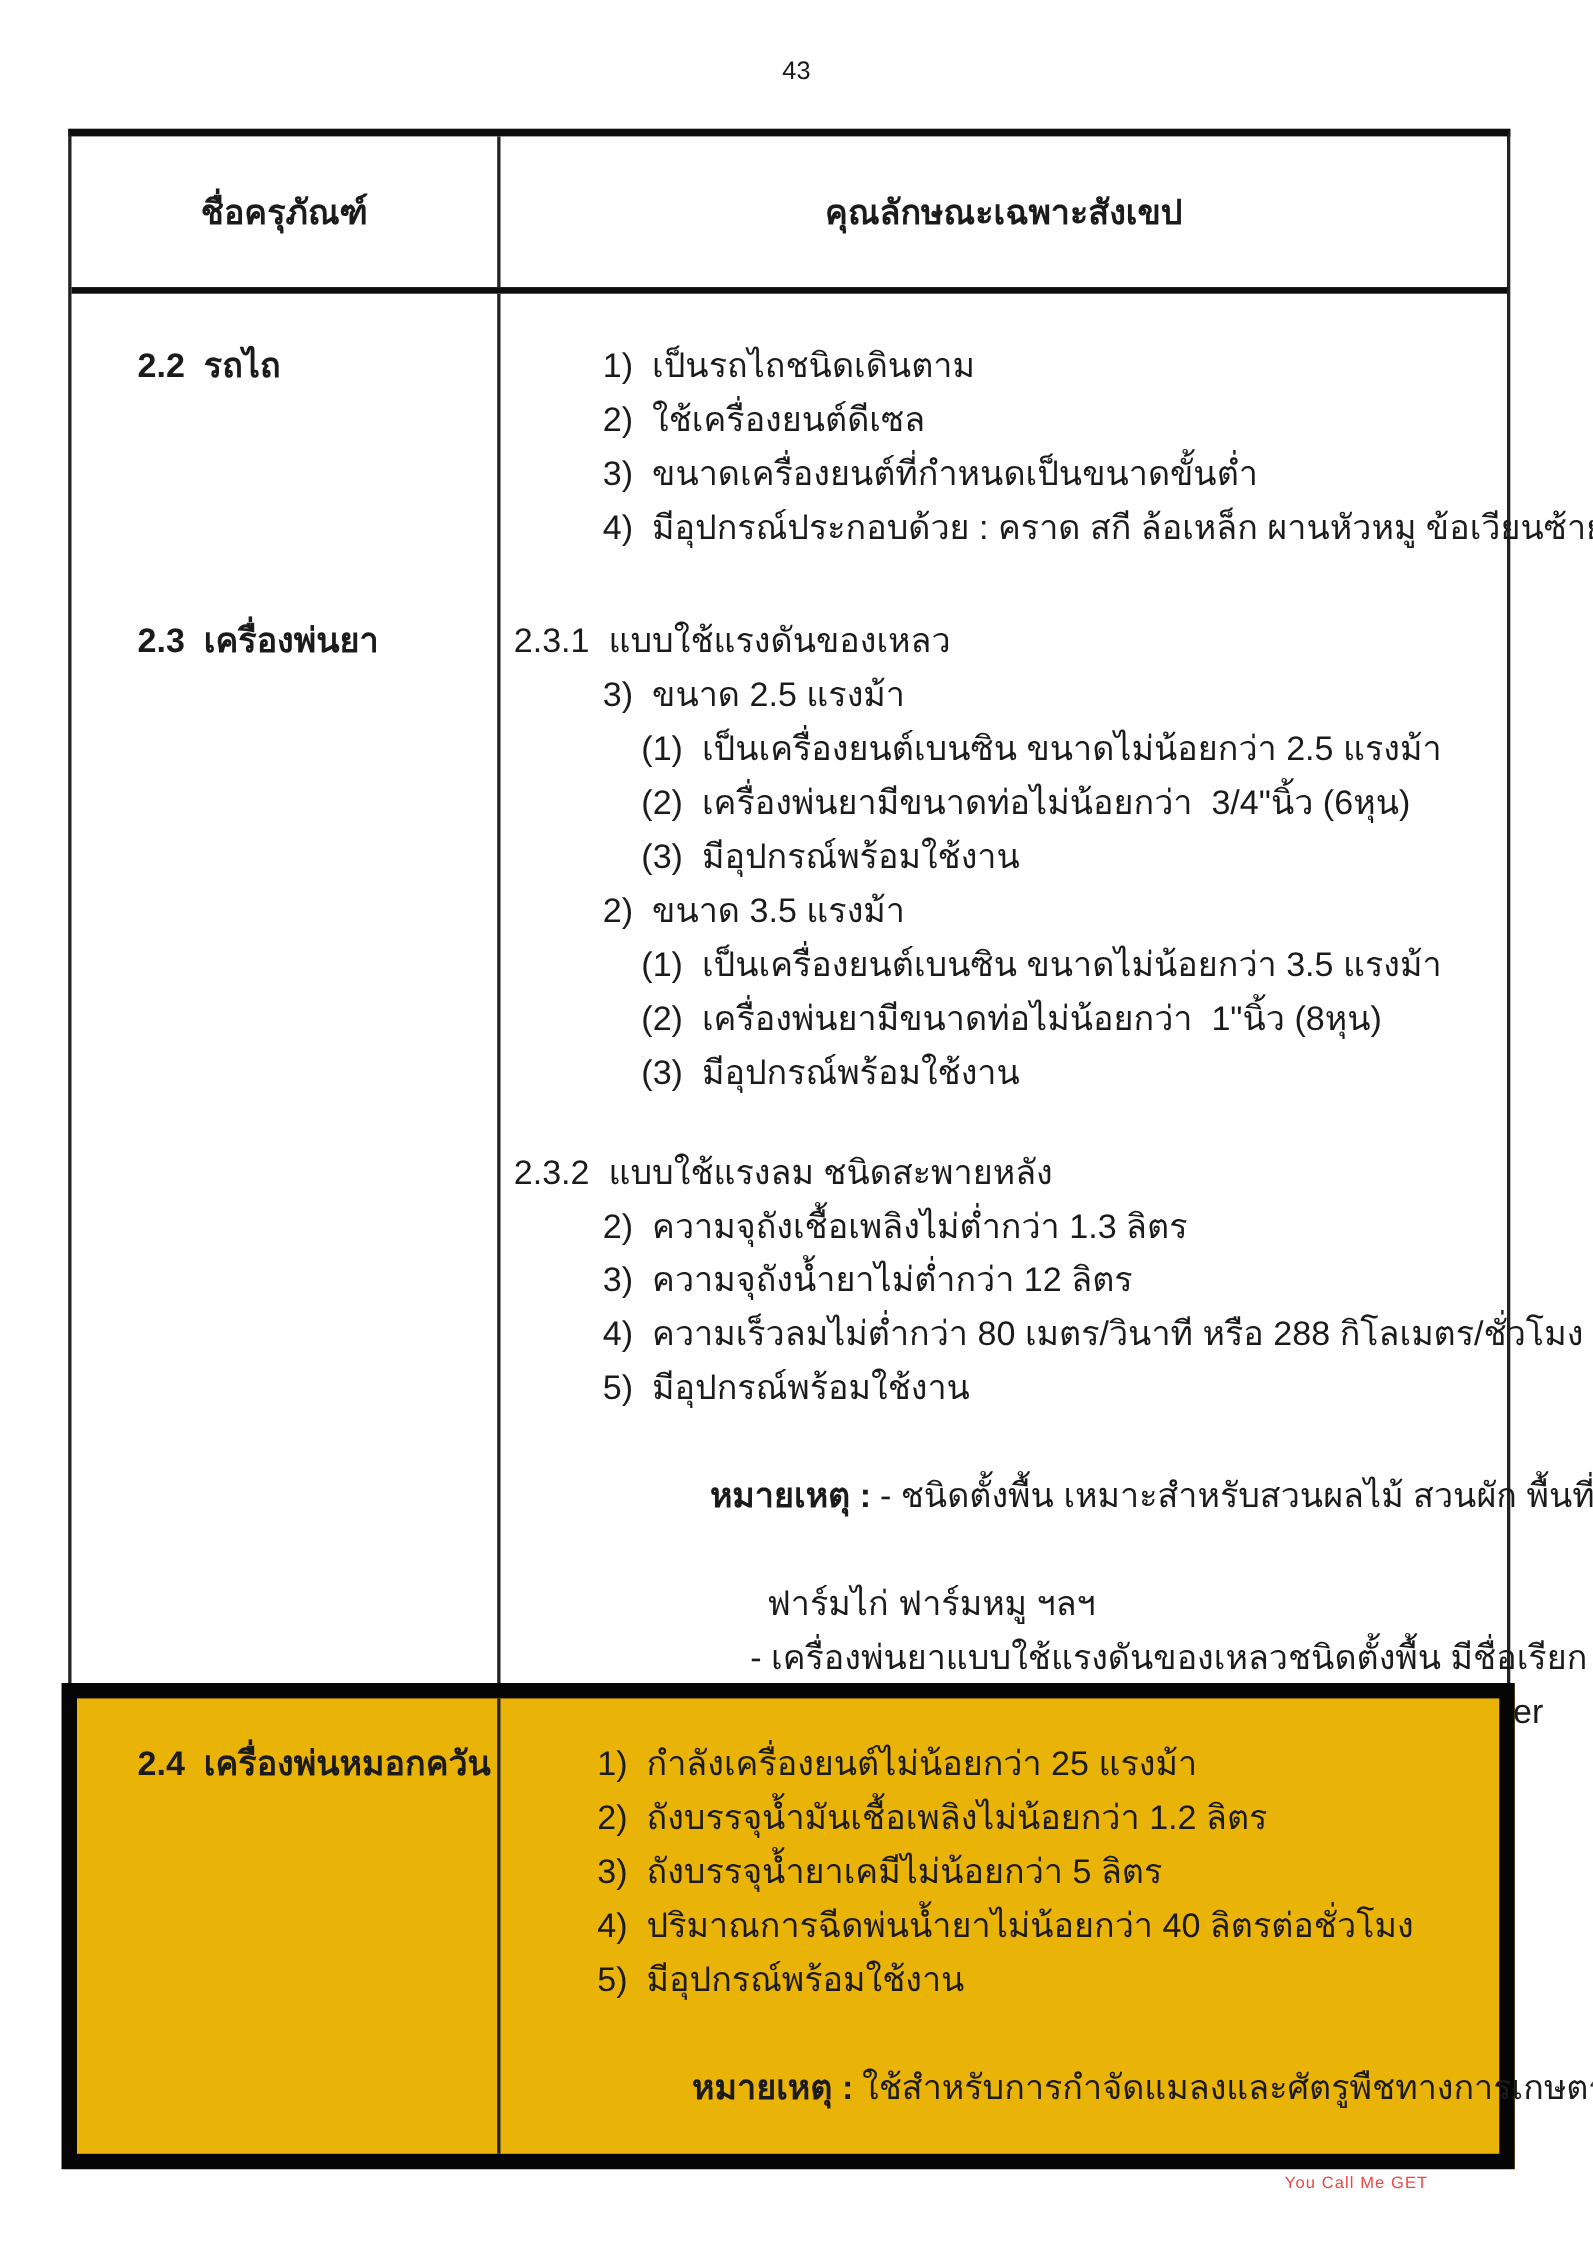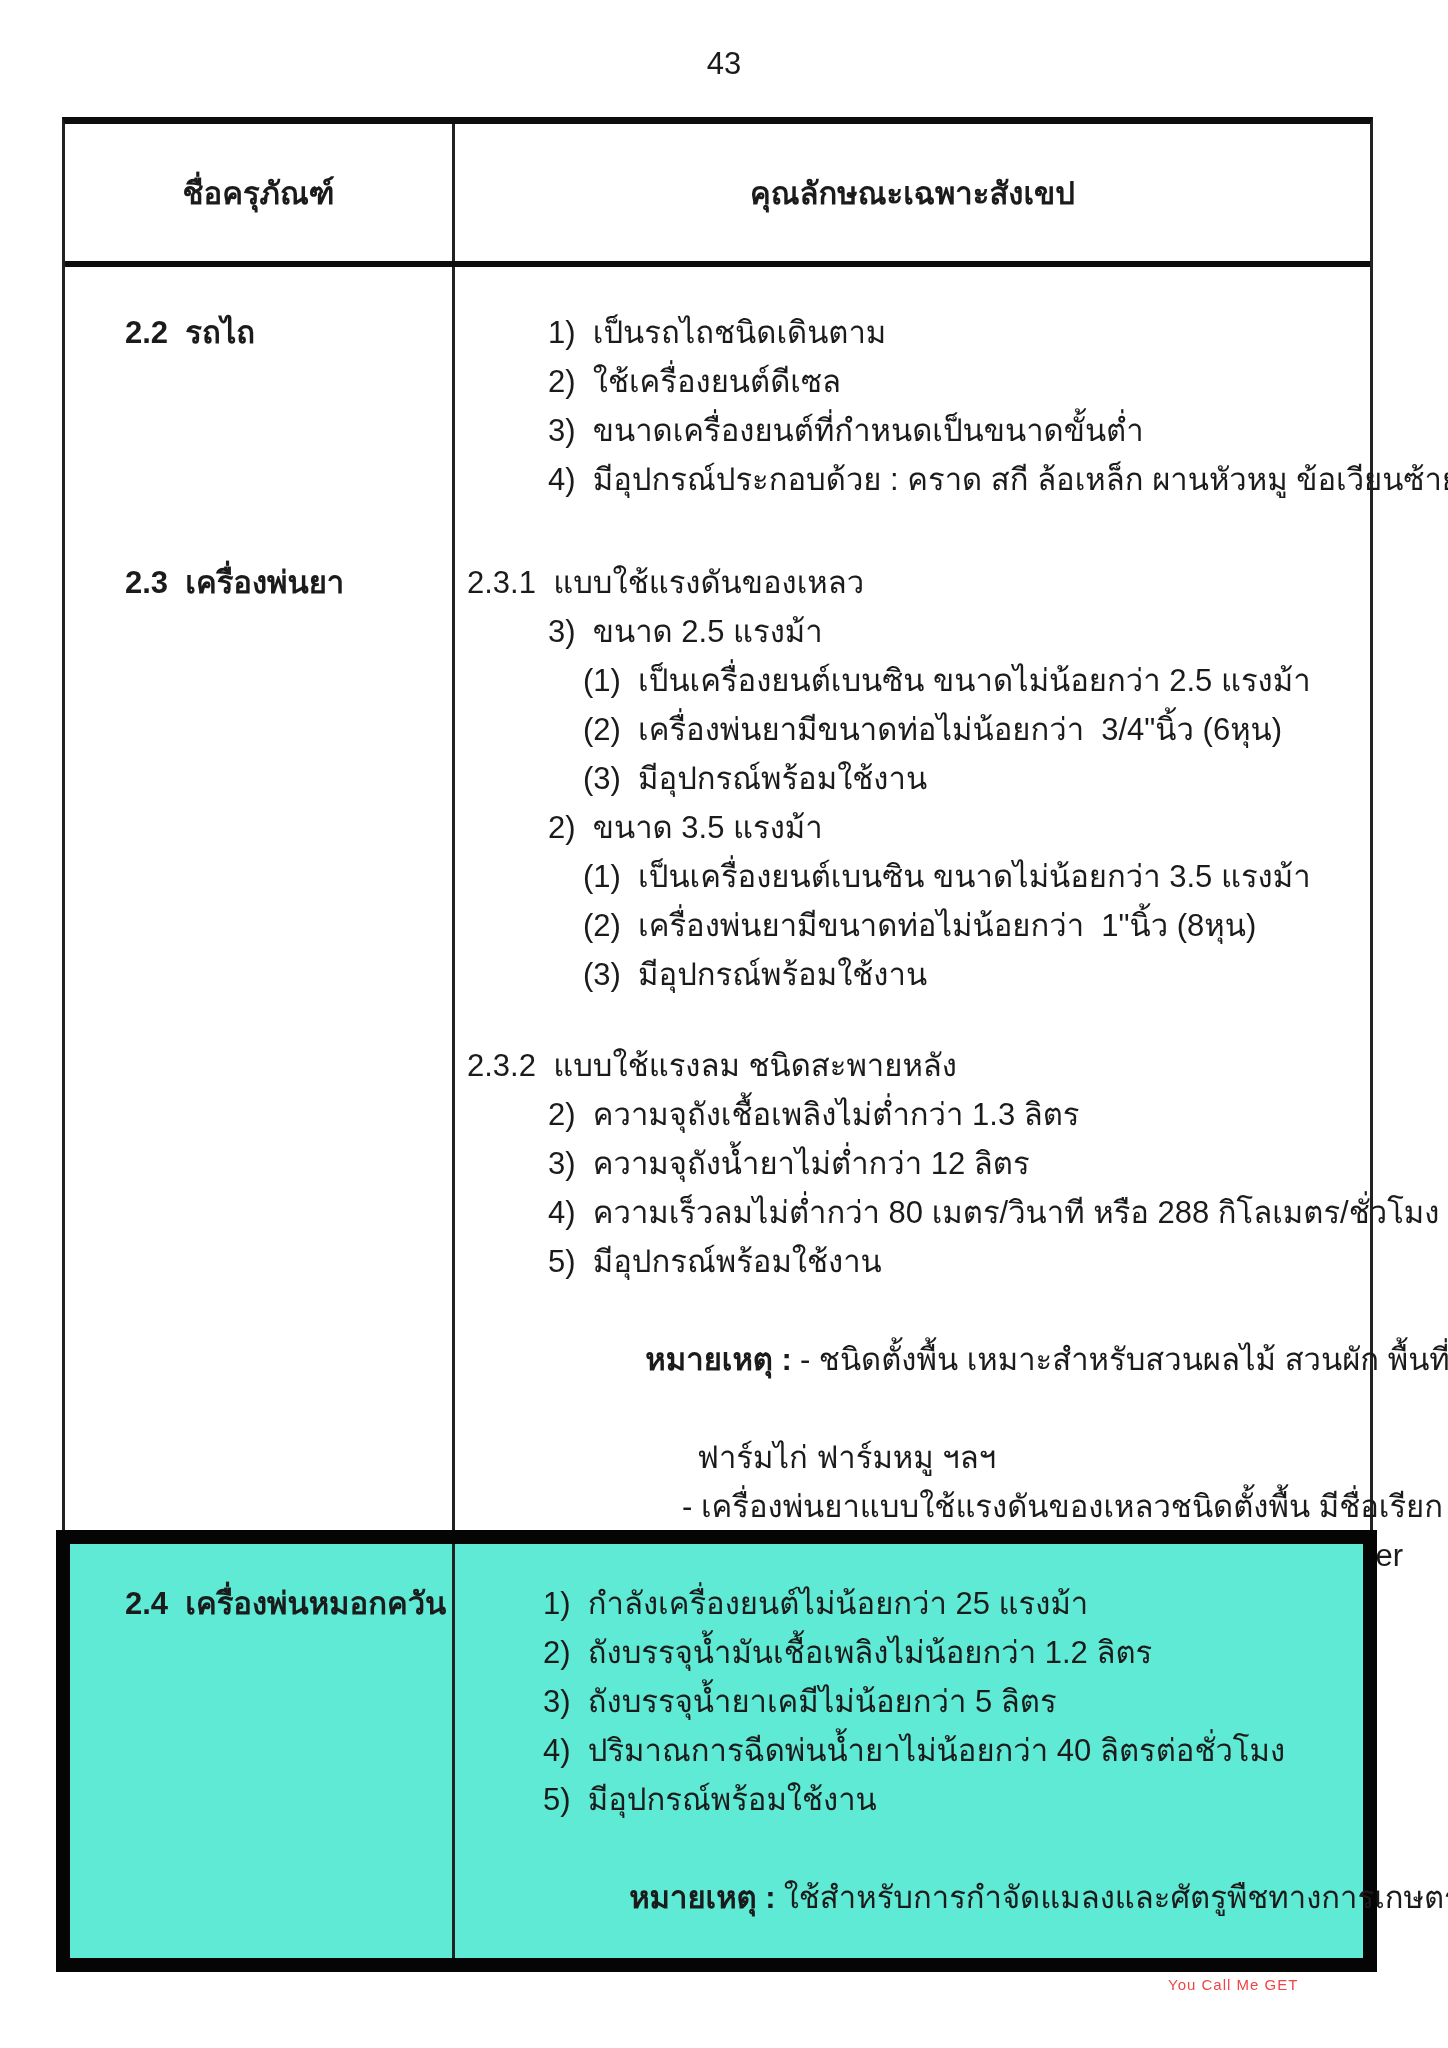--- a/index.html
+++ b/index.html
@@ -10,21 +10,21 @@
     height: 2048px;
     background: #ffffff;
     font-family: "Liberation Sans", sans-serif;
     color: #1b1b1b;
     overflow: hidden;
   }
   .page-number {
     position: absolute;
     top: 44px; left: 0; width: 100%;
     text-align: center;
-    font-size: 31px;
+    font-size: 23px;
     line-height: 40px;
   }
   
   .tbl-upper {
     position: absolute;
     left: 62px; top: 117px;
     width: 1311px; height: 1413px;
     box-sizing: border-box;
     border-left: 3px solid #222222;
     border-right: 3px solid #222222;
@@ -76,21 +76,21 @@
   .note-label { font-weight: bold; }
   .note-rest { padding-left: 8px; }
 
   
   .tbl-box {
     position: absolute;
     left: 56px; top: 1530px;
     width: 1321px; height: 442px;
     box-sizing: border-box;
     border: 14px solid #050505;
-    background: #5eead4;
+    background: #eab308;
     display: flex;
   }
   .box-left { width: 385px; box-sizing: border-box; border-right: 3px solid #222222; position: relative; }
   .box-right { flex: 1; position: relative; }
   .label-24 { top: 35px; left: 55px; }
   .block-d { top: 35px; }
   .ln.item24 { padding-left: 88px; }
   .ln.note24 { padding-left: 88px; }
 
   .watermark {

